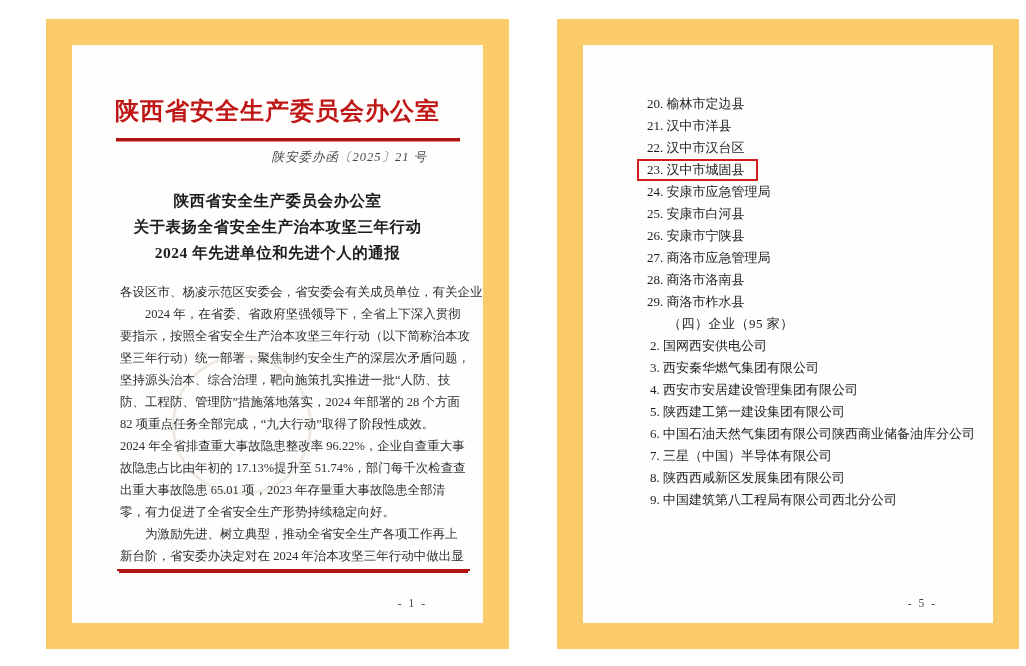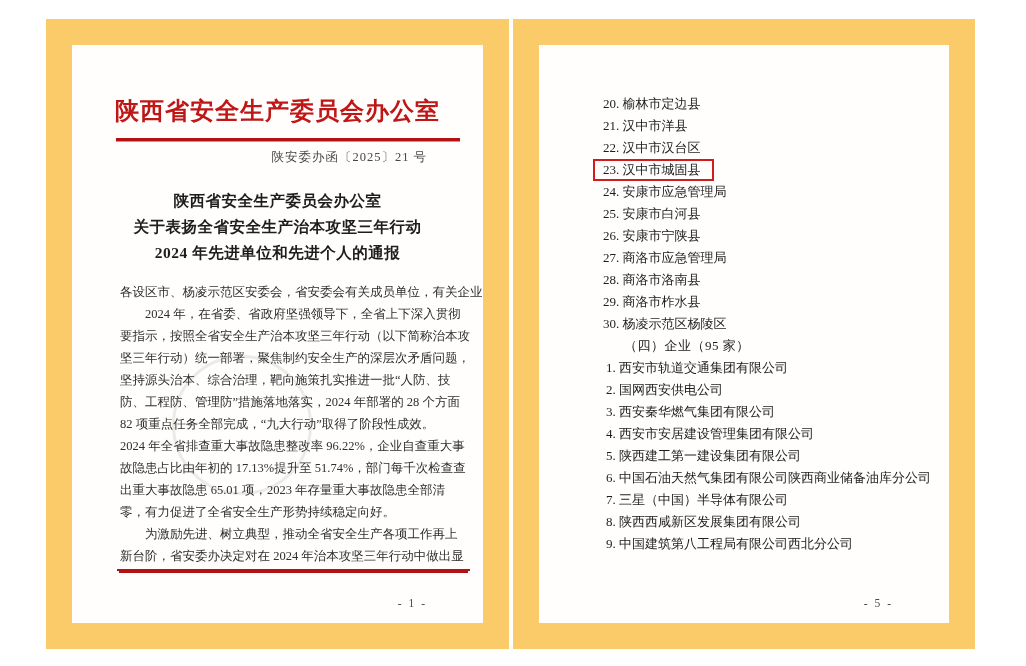--- a/index.html
+++ b/index.html
@@ -7,37 +7,37 @@
     --header_red: #bf1616;
     --accent_red: #b31212;
     --box_red: #cf1d1d;
   }
   *{margin:0;padding:0;box-sizing:border-box;}
   html,body{width:1026px;height:666px;background:#ffffff;overflow:hidden;}
   body{font-family:"Liberation Serif","DejaVu Serif",serif;color:#2a2a2a;position:relative;}
 
   .panel{position:absolute;top:19px;height:630px;width:463px;background:var(--frame);}
   .panel-left{left:30px;margin-left:16px;}
-  .panel-right{left:513px;width:462px;}
+  .panel-right{left:557px;width:462px;}
   .page{position:absolute;left:26px;top:26px;right:26px;bottom:26px;background:#fffefd;overflow:hidden;}
 
   
   .agency-title{
     margin-top:50px;text-align:center;
     color:var(--header_red);font-weight:bold;font-size:24px;letter-spacing:1px;
     font-family:"Liberation Serif","DejaVu Serif",serif;
   }
   .head-rule{
     margin:11px 23px 0 44px;height:3px;
     border-top:3px solid var(--accent_red);
     border-bottom:1px solid #da8a8a;
   }
   .doc-number{
     margin-top:7px;text-align:right;padding-right:56px;
-    font-size:12.5px;color:#474747;letter-spacing:1px;
+    font-size:12.5px;color:#474747;letter-spacing:1px;font-style:italic;
   }
   .doc-title{
     margin-top:22px;text-align:center;font-weight:bold;
     font-size:15.5px;line-height:26px;color:#1d1d1d;letter-spacing:0.5px;
   }
   .body-text{
     margin-top:15px;padding:0 22px 0 48px;
     font-size:12.5px;line-height:22px;color:#2e2e2e;
     position:relative;z-index:2;
   }
@@ -119,25 +119,23 @@
       <div class="row">22. 汉中市汉台区</div>
       <div class="row">
         <span class="red-box">23. 汉中市城固县</span>
       </div>
       <div class="row">24. 安康市应急管理局</div>
       <div class="row">25. 安康市白河县</div>
       <div class="row">26. 安康市宁陕县</div>
       <div class="row">27. 商洛市应急管理局</div>
       <div class="row">28. 商洛市洛南县</div>
       <div class="row">29. 商洛市柞水县</div>
-      <div class="row">30. 杨凌示范区杨陵区</div>
 
       <div class="row heading">（四）企业（95 家）</div>
 
-      <div class="row enterprise">1. 西安市轨道交通集团有限公司</div>
       <div class="row enterprise">2. 国网西安供电公司</div>
       <div class="row enterprise">3. 西安秦华燃气集团有限公司</div>
       <div class="row enterprise">4. 西安市安居建设管理集团有限公司</div>
       <div class="row enterprise">5. 陕西建工第一建设集团有限公司</div>
       <div class="row enterprise">6. 中国石油天然气集团有限公司陕西商业储备油库分公司</div>
       <div class="row enterprise">7. 三星（中国）半导体有限公司</div>
       <div class="row enterprise">8. 陕西西咸新区发展集团有限公司</div>
       <div class="row enterprise">9. 中国建筑第八工程局有限公司西北分公司</div>
     </div>
 

